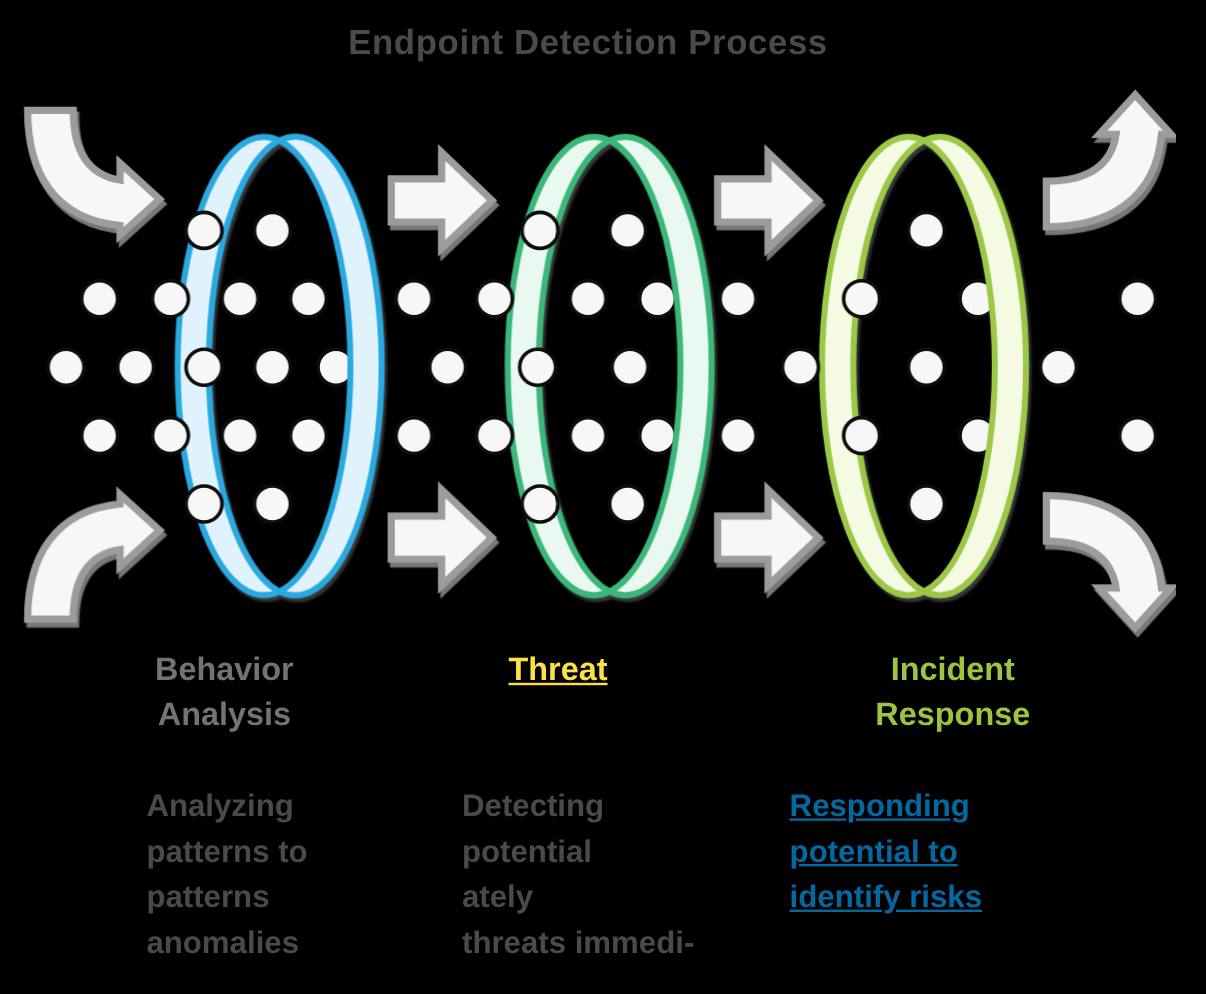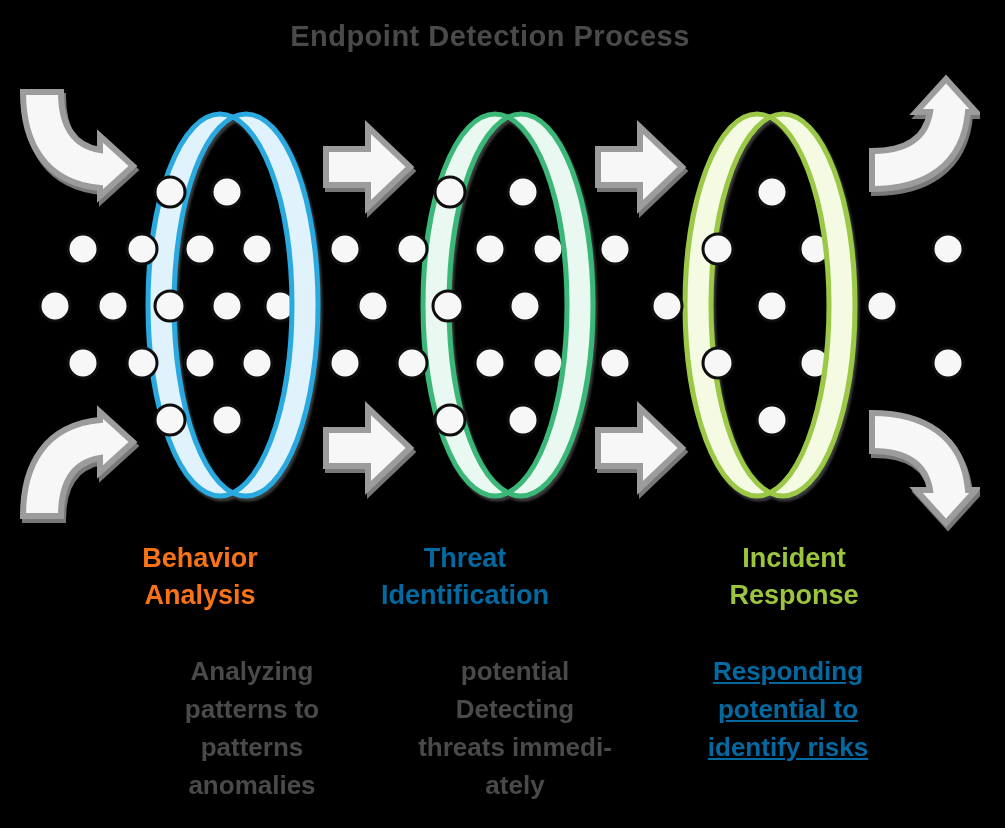--- a/index.html
+++ b/index.html
@@ -56,21 +56,21 @@
     line-height: 37px;
   }
   .stage-label div { white-space: nowrap; }
   .stage-desc {
     position: absolute;
     top: 652px;
     width: 260px;
     font-size: 26px;
     font-weight: 700;
     line-height: 38px;
-    text-align: center;
+    text-align: left;
   }
   .stage-desc div { white-space: nowrap; }
 </style>
 </head>
 <body>
 
 <div class="canvas">
 
   <div class="title" style="color: rgb(74, 74, 74);">Endpoint Detection Process</div>
 
@@ -142,44 +142,43 @@
         <circle cx="718" cy="363" r="15"></circle>
         <circle cx="948" cy="363" r="15"></circle>
         <circle cx="170" cy="420" r="15"></circle>
         <circle cx="227" cy="420" r="15"></circle>
         <circle cx="450" cy="420" r="15"></circle>
         <circle cx="523" cy="420" r="15"></circle>
         <circle cx="772" cy="420" r="15"></circle>
       </g>
   </svg>
 
-  <div class="stage-label" style="left: 40px; color: #f97316;">
+  <div class="stage-label" style="left: 27px; color: #737373;">
     <div>Behavior</div>
     <div>Analysis</div>
   </div>
-  <div class="stage-label" style="left: 305px; color: #0369a1;">
+  <div class="stage-label" style="left: 305px; color: #fde047; text-decoration: underline;">
     <div>Threat</div>
-    <div>Identification</div>
   </div>
   <div class="stage-label" style="left: 634px; color: rgb(156, 196, 60);">
     <div>Incident</div>
     <div>Response</div>
   </div>
 
   <div class="stage-desc" style="left: 122px; color: rgb(74, 74, 74);">
     <div>Analyzing</div>
     <div>patterns to</div>
     <div>patterns</div>
     <div>anomalies</div>
   </div>
   <div class="stage-desc" style="left: 385px; color: rgb(74, 74, 74);">
+    <div>Detecting</div>
     <div>potential</div>
-    <div>Detecting</div>
+    <div>ately</div>
     <div>threats immedi-</div>
-    <div>ately</div>
   </div>
   <div class="stage-desc" style="left: 658px; color: #0369a1; text-decoration: underline;">
     <div>Responding</div>
     <div>potential to</div>
     <div>identify risks</div>
   </div>
 
 </div>
 
 </body></html>

